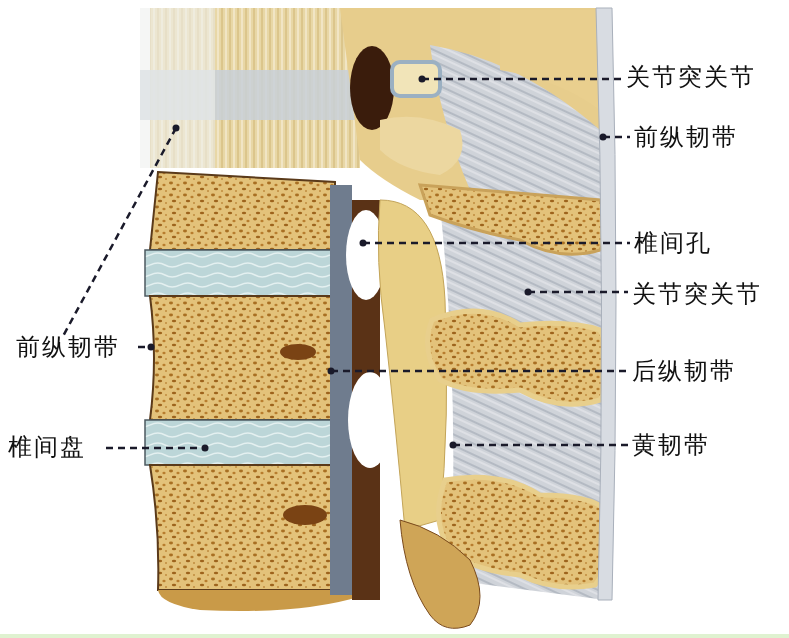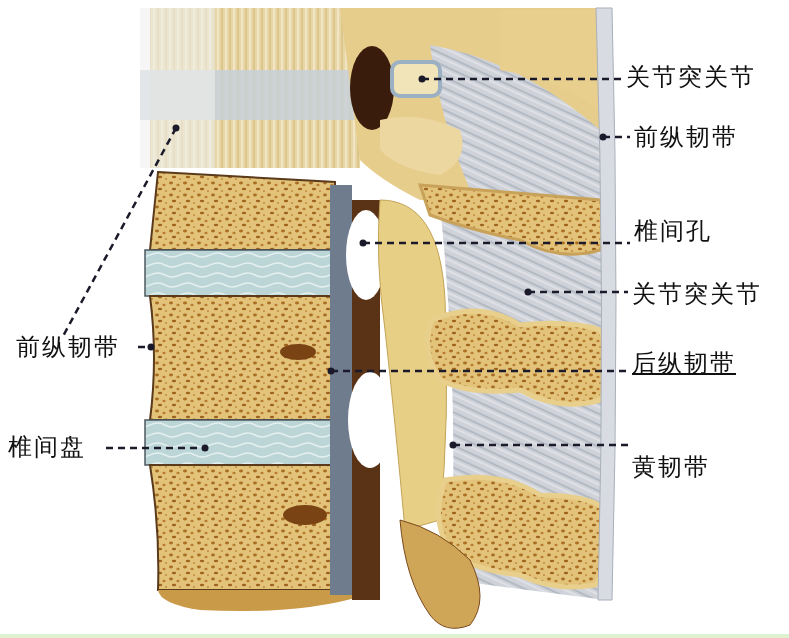--- a/index.html
+++ b/index.html
@@ -109,20 +109,20 @@
     <circle cx="176" cy="128" r="3.5" stroke="none"></circle>
     <line x1="138" y1="347" x2="150" y2="347"></line>
     <circle cx="151" cy="347" r="3.5" stroke="none"></circle>
     <line x1="106" y1="448" x2="205" y2="448"></line>
     <circle cx="205" cy="448" r="3.5" stroke="none"></circle>
   </g>
 </svg>
 
 <div class="label" style="left:626px;top:62px;">关节突关节</div>
 <div class="label" style="left:634px;top:122px;">前纵韧带</div>
-<div class="label" style="left:634px;top:216px;">椎间孔</div>
+<div class="label" style="left:634px;top:228px;">椎间孔</div>
 <div class="label" style="left:632px;top:279px;">关节突关节</div>
-<div class="label" style="left:632px;top:348px;text-decoration:underline;">后纵韧带</div>
-<div class="label" style="left:632px;top:452px;font-family:Liberation Serif, serif;">黄韧带</div>
+<div class="label" style="left:632px;top:356px;">后纵韧带</div>
+<div class="label" style="left:632px;top:430px;font-family:Liberation Serif, serif;">黄韧带</div>
 <div class="label" style="left:16px;top:332px;">前纵韧带</div>
 <div class="label" style="left:8px;top:432px;">椎间盘</div>
 
 <div class="bottom-strip"></div>
 
 </body></html>

